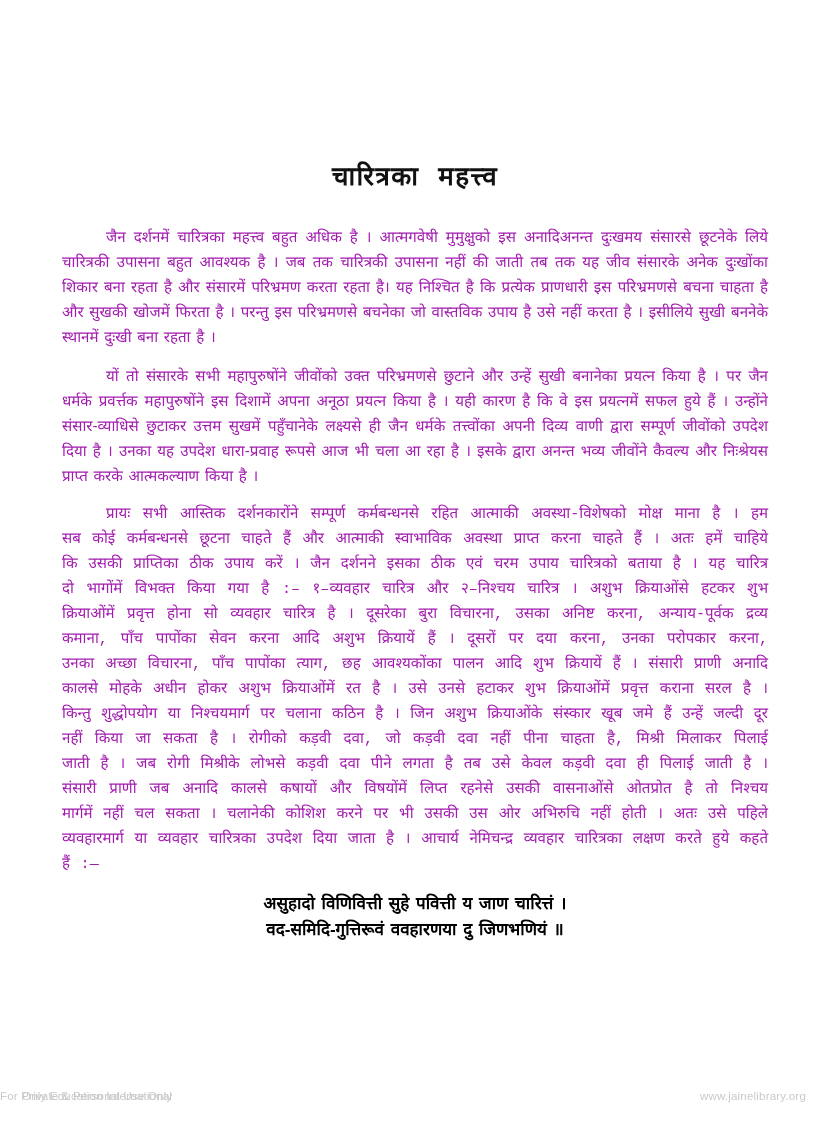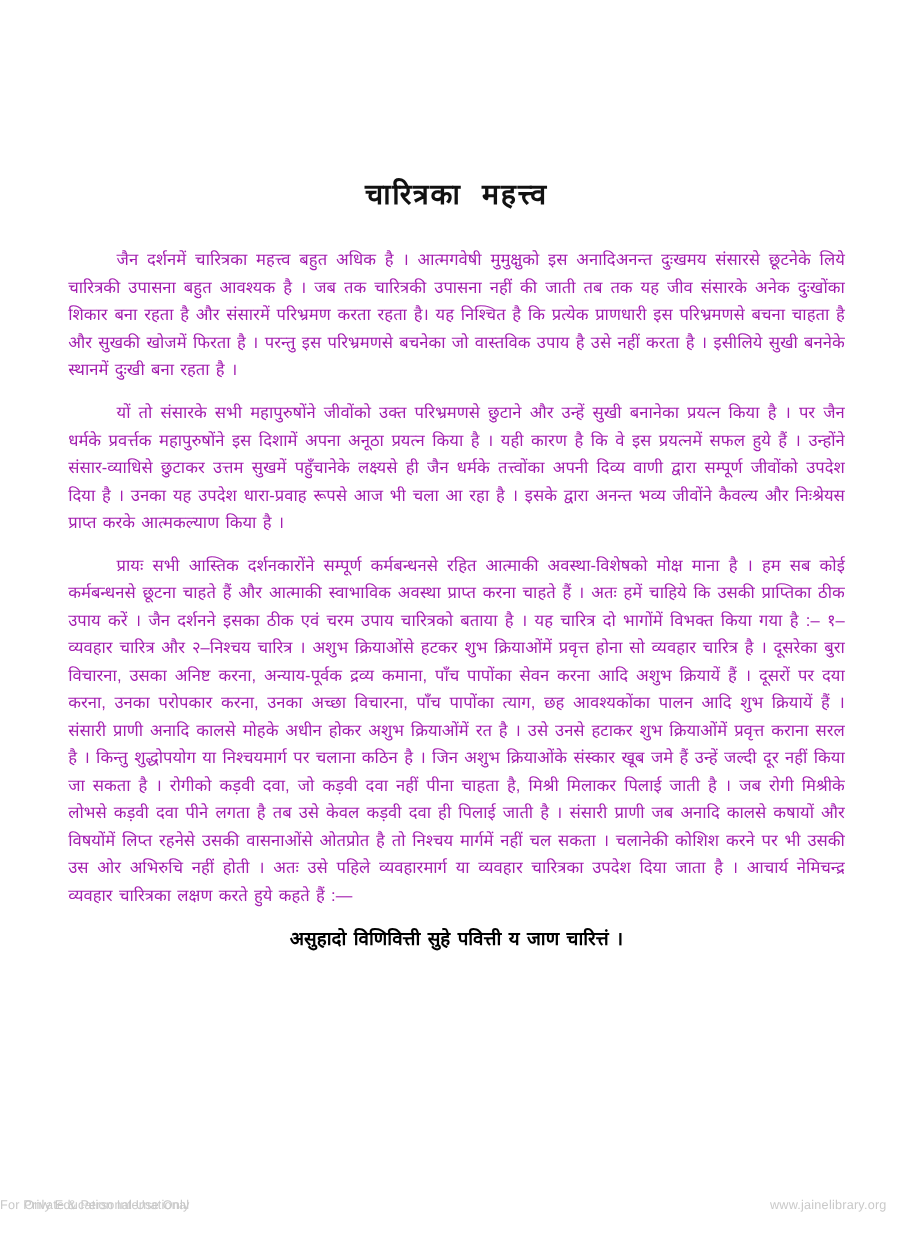--- a/index.html
+++ b/index.html
@@ -47,21 +47,21 @@
     font-family: "Liberation Sans", "DejaVu Sans", sans-serif;
     font-size: 15.1px;
     line-height: 25px;
     text-align: justify;
     text-justify: inter-word;
     text-indent: 44px;
     color: #a21caf;
     word-spacing: 1.5px;
     hyphens: none;
   }
-  p.para:last-of-type { margin-bottom: 4px; }
+  p.para:last-of-type { margin-bottom: 4px; font-family: Liberation Mono, monospace; }
 
   
   .verse {
     margin-top: 14px;
     text-align: center;
     font-family: "Liberation Sans", "DejaVu Sans", sans-serif;
     font-size: 17px;
     font-weight: 700;
     line-height: 26px;
     color: #000;
@@ -109,20 +109,21 @@
     <h1 class="doc-title">चारित्रका  महत्त्व</h1>
 
     <p class="para">जैन दर्शनमें चारित्रका  महत्त्व  बहुत  अधिक है ।  आत्मगवेषी मुमुक्षुको  इस अनादिअनन्त दुःखमय संसारसे छूटनेके लिये चारित्रकी   उपासना बहुत  आवश्यक है । जब तक चारित्रकी उपासना नहीं की जाती तब तक यह जीव संसारके अनेक दुःखोंका शिकार बना रहता है और संसारमें परिभ्रमण करता रहता है। यह निश्चित है  कि प्रत्येक प्राणधारी इस परिभ्रमणसे बचना चाहता है  और सुखकी खोजमें फिरता है । परन्तु इस परिभ्रमणसे बचनेका जो  वास्तविक उपाय है उसे नहीं करता है । इसीलिये सुखी बननेके स्थानमें दुःखी बना  रहता है ।</p>
 
     <p class="para">यों तो  संसारके सभी  महापुरुषोंने  जीवोंको  उक्त परिभ्रमणसे  छुटाने  और उन्हें सुखी बनानेका प्रयत्न किया है । पर जैन धर्मके प्रवर्त्तक महापुरुषोंने इस  दिशामें अपना अनूठा प्रयत्न किया है । यही कारण है कि वे  इस प्रयत्नमें सफल हुये हैं ।  उन्होंने  संसार-व्याधिसे  छुटाकर उत्तम सुखमें  पहुँचानेके लक्ष्यसे ही जैन धर्मके  तत्त्वोंका अपनी  दिव्य  वाणी द्वारा सम्पूर्ण जीवोंको उपदेश दिया है । उनका यह उपदेश धारा-प्रवाह रूपसे  आज भी  चला आ रहा है ।  इसके  द्वारा  अनन्त भव्य जीवोंने कैवल्य और निःश्रेयस प्राप्त करके आत्मकल्याण किया है ।</p>
 
     <p class="para">प्रायः सभी  आस्तिक दर्शनकारोंने सम्पूर्ण कर्मबन्धनसे रहित आत्माकी अवस्था-विशेषको मोक्ष माना है ।  हम सब कोई कर्मबन्धनसे छूटना चाहते हैं  और आत्माकी स्वाभाविक अवस्था प्राप्त करना चाहते हैं । अतः हमें चाहिये  कि उसकी प्राप्तिका ठीक उपाय करें ।  जैन दर्शनने इसका ठीक एवं चरम उपाय चारित्रको बताया है ।  यह  चारित्र  दो  भागोंमें विभक्त  किया गया है :– १–व्यवहार चारित्र और २–निश्चय चारित्र ।  अशुभ  क्रियाओंसे  हटकर  शुभ  क्रियाओंमें प्रवृत्त होना सो व्यवहार चारित्र है ।  दूसरेका बुरा विचारना, उसका अनिष्ट करना, अन्याय-पूर्वक द्रव्य कमाना, पाँच पापोंका सेवन करना आदि अशुभ क्रियायें हैं । दूसरों पर दया करना,  उनका  परोपकार  करना,  उनका अच्छा विचारना,  पाँच पापोंका त्याग, छह आवश्यकोंका  पालन  आदि  शुभ क्रियायें हैं ।  संसारी  प्राणी अनादि कालसे  मोहके अधीन होकर अशुभ क्रियाओंमें रत है ।  उसे  उनसे  हटाकर  शुभ  क्रियाओंमें  प्रवृत्त  कराना सरल है ।  किन्तु शुद्धोपयोग या निश्चयमार्ग पर चलाना कठिन है ।  जिन  अशुभ क्रियाओंके संस्कार खूब जमे हैं उन्हें जल्दी दूर नहीं किया जा सकता है ।  रोगीको  कड़वी दवा,  जो कड़वी दवा नहीं पीना चाहता है, मिश्री मिलाकर पिलाई जाती है । जब रोगी  मिश्रीके लोभसे कड़वी दवा पीने लगता है  तब उसे केवल कड़वी दवा ही पिलाई जाती है । संसारी प्राणी जब  अनादि  कालसे कषायों और विषयोंमें लिप्त  रहनेसे उसकी वासनाओंसे ओतप्रोत है तो निश्चय मार्गमें नहीं चल सकता ।  चलानेकी कोशिश करने पर भी उसकी उस ओर अभिरुचि नहीं होती । अतः उसे पहिले  व्यवहारमार्ग  या  व्यवहार चारित्रका उपदेश दिया जाता है ।  आचार्य नेमिचन्द्र व्यवहार चारित्रका लक्षण  करते हुये कहते हैं :—</p>
 
     <div class="verse">
       <span class="vline">असुहादो  विणिवित्ती सुहे पवित्ती य जाण चारित्तं ।</span>
+      <span class="vline">वद-समिदि-गुत्तिरूवं  ववहारणया दु जिणभणियं ॥</span>
     </div>
 
   </div>
 
 
   <div class="footer">
     <span class="f-left">Only Education International</span>
     <span class="f-center">For Private &amp; Personal Use Only</span>
     <span class="f-right">www.jainelibrary.org</span>
   </div>

